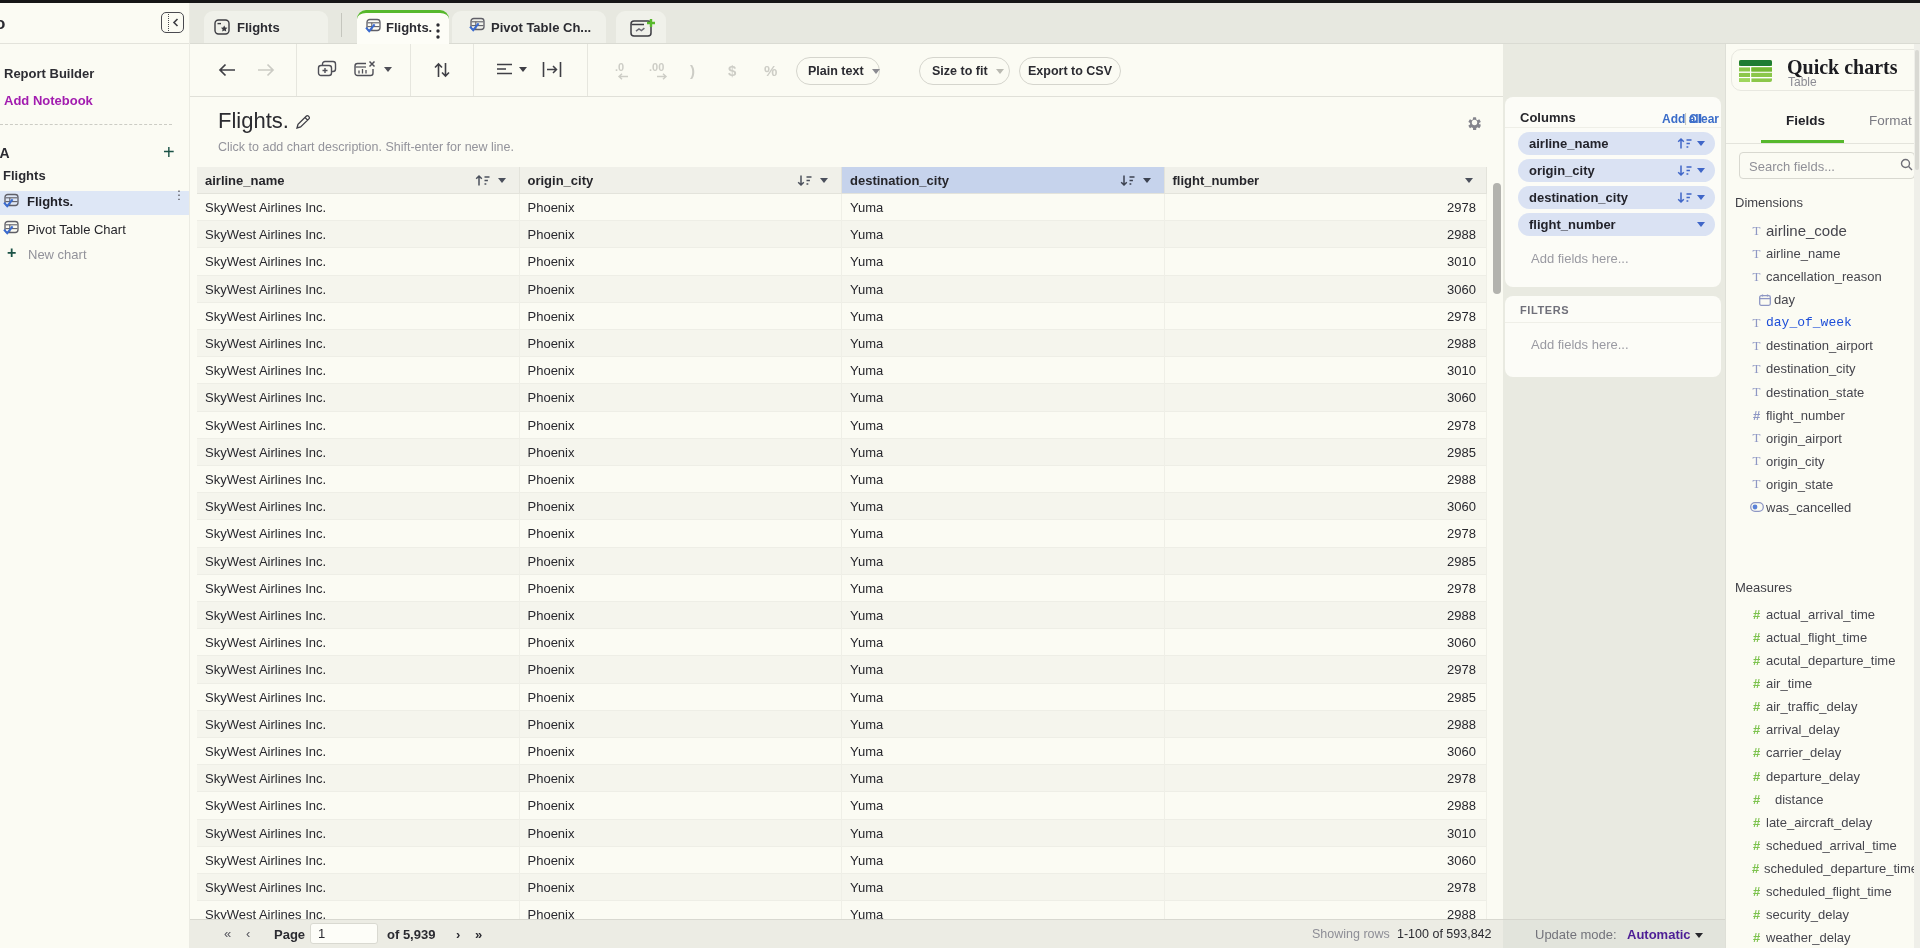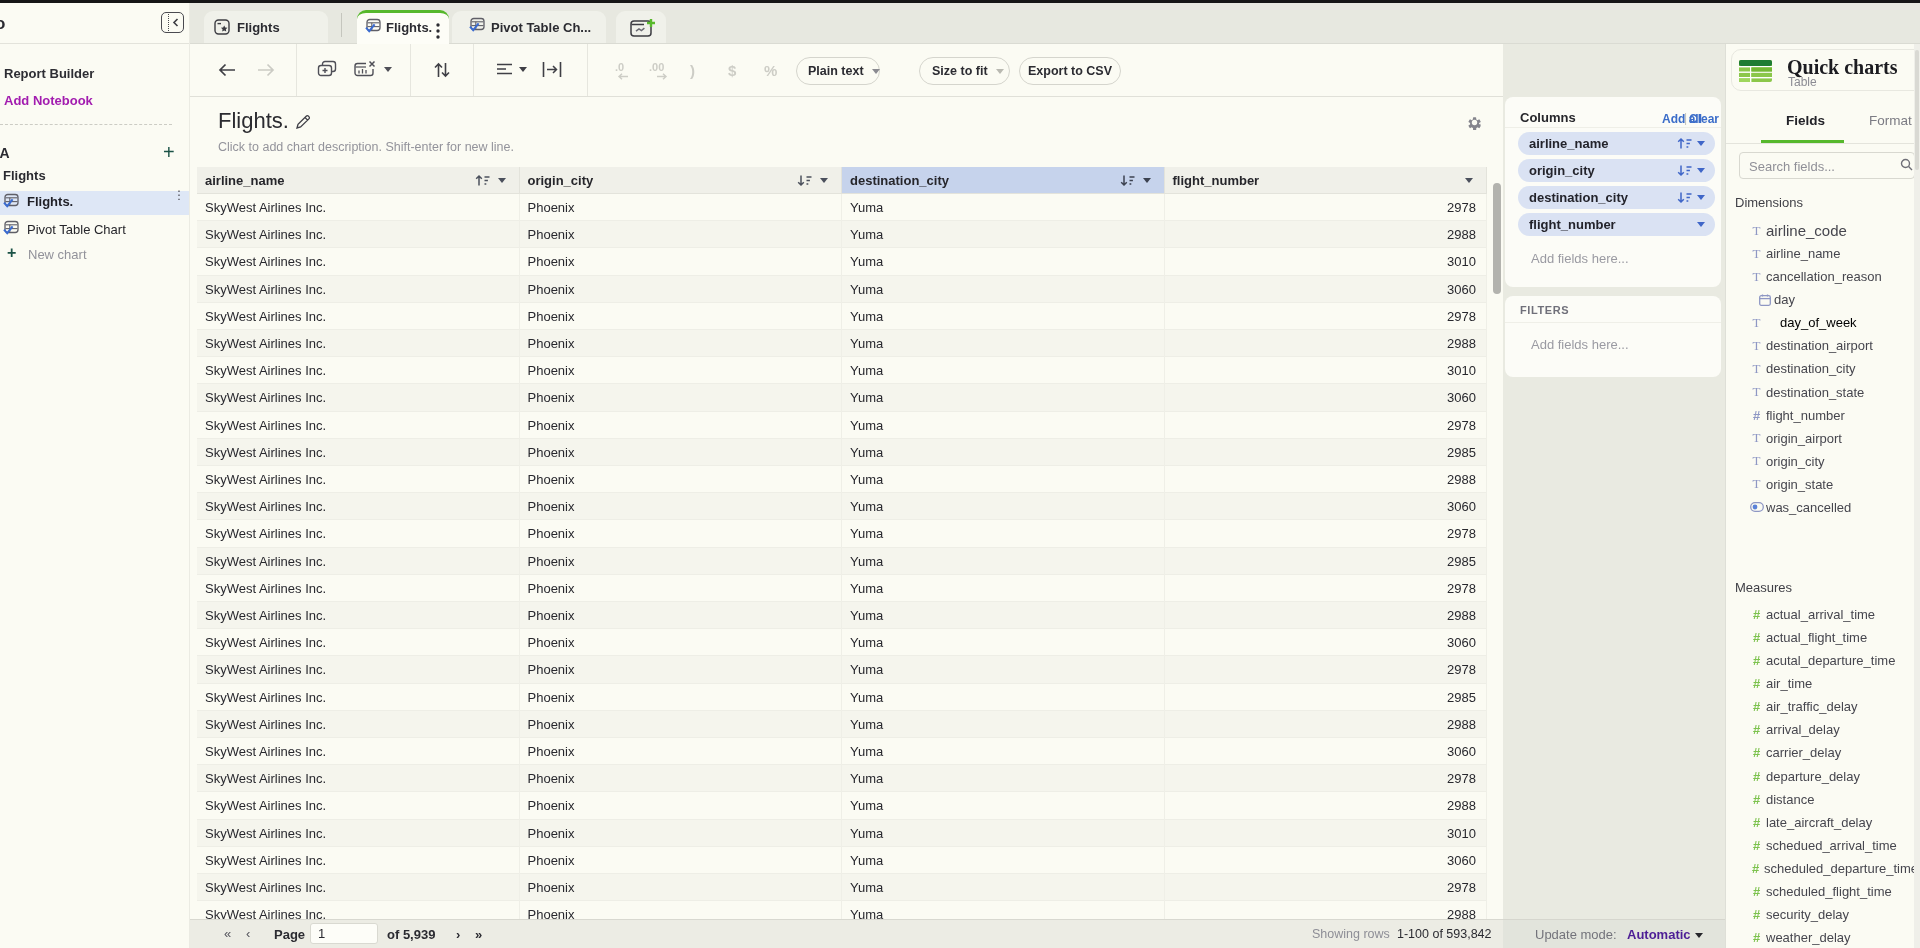--- a/index.html
+++ b/index.html
@@ -483,21 +483,21 @@
           <line x1="3.5" y1="0.5" x2="3.5" y2="2.5" stroke="#8e97c4" stroke-width="1.3"></line>
           <line x1="8.5" y1="0.5" x2="8.5" y2="2.5" stroke="#8e97c4" stroke-width="1.3"></line>
         </svg>
       </div>
 <div style="font-size:13px;color:#46464e;margin-left:1px;">day</div>
 </div>
 <div class="ab fl" style="left:22px;top:267.3px;width:170px;height:23px;">
 <div class="fl" style="width:17px;justify-content:center;">
         <span style="font-family:'Liberation Serif',serif;font-size:13px;color:#8e97c4;">T</span>
       </div>
-<div style="font-size:13px;color:#000000;margin-left:15px;">day_of_week</div>
+<div style="font-size:13px;color:#1d4ed8;margin-left:1px;font-family:Liberation Mono, monospace;">day_of_week</div>
 </div>
 <div class="ab fl" style="left:22px;top:290.3px;width:170px;height:23px;">
 <div class="fl" style="width:17px;justify-content:center;">
         <span style="font-family:'Liberation Serif',serif;font-size:13px;color:#8e97c4;">T</span>
       </div>
 <div style="font-size:13px;color:#46464e;margin-left:1px;">destination_airport</div>
 </div>
 <div class="ab fl" style="left:22px;top:313.4px;width:170px;height:23px;">
 <div class="fl" style="width:17px;justify-content:center;">
         <span style="font-family:'Liberation Serif',serif;font-size:13px;color:#8e97c4;">T</span>
@@ -589,21 +589,21 @@
 <div class="ab fl" style="left:22px;top:720.5px;width:170px;height:23px;">
 <div class="fl" style="width:17px;justify-content:center;">
         <span style="font-size:13px;font-weight:700;color:#7cc24d;">#</span>
       </div>
 <div style="font-size:13px;color:#46464e;margin-left:1px;">departure_delay</div>
 </div>
 <div class="ab fl" style="left:22px;top:743.6px;width:170px;height:23px;">
 <div class="fl" style="width:17px;justify-content:center;">
         <span style="font-size:13px;font-weight:700;color:#7cc24d;">#</span>
       </div>
-<div style="font-size:13px;color:#46464e;margin-left:1px;">distance</div>
+<div style="font-size:13px;color:#46464e;margin-left:10px;">distance</div>
 </div>
 <div class="ab fl" style="left:22px;top:766.6px;width:170px;height:23px;">
 <div class="fl" style="width:17px;justify-content:center;">
         <span style="font-size:13px;font-weight:700;color:#7cc24d;">#</span>
       </div>
 <div style="font-size:13px;color:#46464e;margin-left:1px;">late_aircraft_delay</div>
 </div>
 <div class="ab fl" style="left:22px;top:789.7px;width:170px;height:23px;">
 <div class="fl" style="width:17px;justify-content:center;">
         <span style="font-size:13px;font-weight:700;color:#7cc24d;">#</span>

